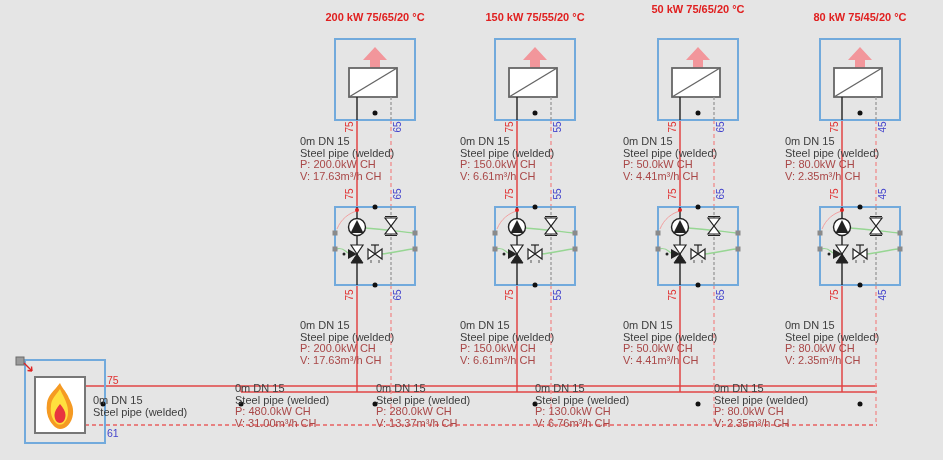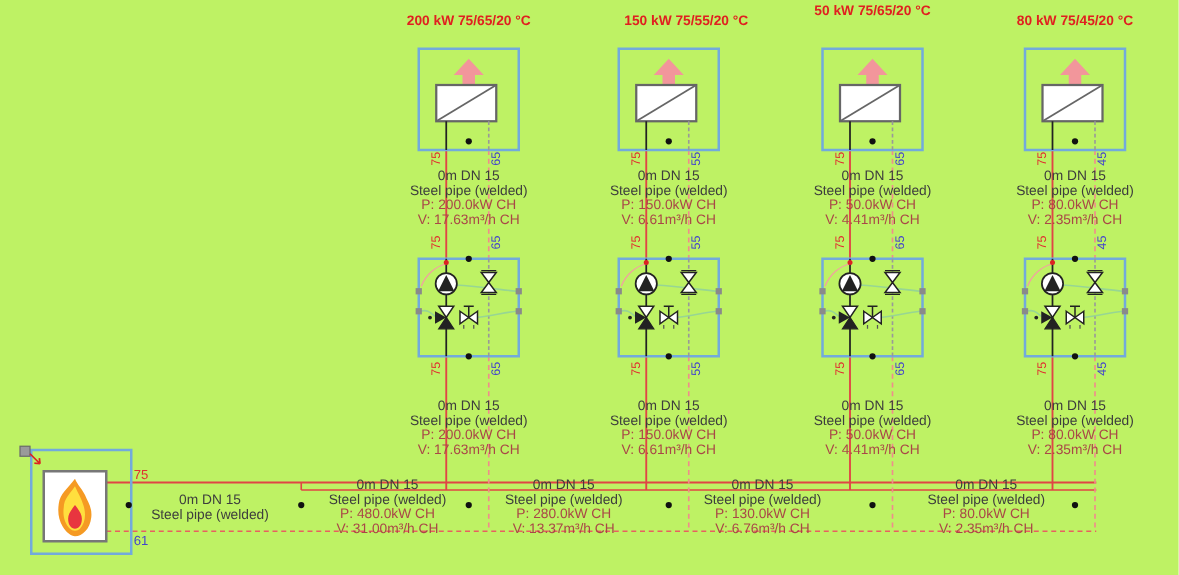--- a/index.html
+++ b/index.html
@@ -1,21 +1,21 @@
 <!DOCTYPE html>
 <html><head>
 <meta charset="utf-8">
 <style>
   html,body{margin:0;padding:0;background:#ffffff;}
-  #stage{position:relative;width:943px;height:460px;background:#bef264;overflow:hidden;
+  #stage{position:relative;width:943px;height:460px;background:#e5e5e5;overflow:hidden;
          font-family:"Liberation Sans",sans-serif;}
   #net-svg{position:absolute;left:0;top:0;z-index:1;}
   .pw{position:absolute;z-index:2;width:170px;text-align:center;
       font:bold 11px "Liberation Sans",sans-serif;color:#e02020;white-space:nowrap;}
-  .pb{position:absolute;z-index:2;width:150px;text-align:center;
+  .pb{position:absolute;z-index:2;width:150px;
       font:11px/11.5px "Liberation Sans",sans-serif;color:#3d3d3d;white-space:nowrap;}
   .pb span{display:block;}
   .pb .rv{color:#a94747;}
   .vt{position:absolute;z-index:2;width:20px;height:12px;line-height:12px;
       font-size:10px;text-align:center;transform:rotate(-90deg);transform-origin:center;}
   .vt.red{color:#e03030;} .vt.blue{color:#4444cc;}
   .ht{position:absolute;z-index:2;font:10.5px "Liberation Sans",sans-serif;}
   .ht.red{color:#e03030;} .ht.blue{color:#4444cc;}
 </style>
 </head>
@@ -136,21 +136,21 @@
   <span class="rv">P: 200.0kW CH</span>
   <span class="rv">V: 17.63m³/h CH</span>
 </div>
 <div class="vt red" style="left:340px;top:121px;">75</div>
 <div class="vt blue" style="left:388px;top:121px;">65</div>
 <div class="vt red" style="left:340px;top:188px;">75</div>
 <div class="vt blue" style="left:388px;top:188px;">65</div>
 <div class="vt red" style="left:340px;top:289px;">75</div>
 <div class="vt blue" style="left:388px;top:289px;">65</div>
 
-<div class="pw" style="left:464px;top:11px;">150 kW 75/55/20 °C</div>
+<div class="pw" style="left:450px;top:11px;">150 kW 75/55/20 °C</div>
 <div class="pb" style="left:460px;top:136px;">
   <span>0m DN 15</span>
   <span>Steel pipe (welded)</span>
   <span class="rv">P: 150.0kW CH</span>
   <span class="rv">V: 6.61m³/h CH</span>
 </div>
 <div class="pb" style="left:460px;top:320px;">
   <span>0m DN 15</span>
   <span>Steel pipe (welded)</span>
   <span class="rv">P: 150.0kW CH</span>

